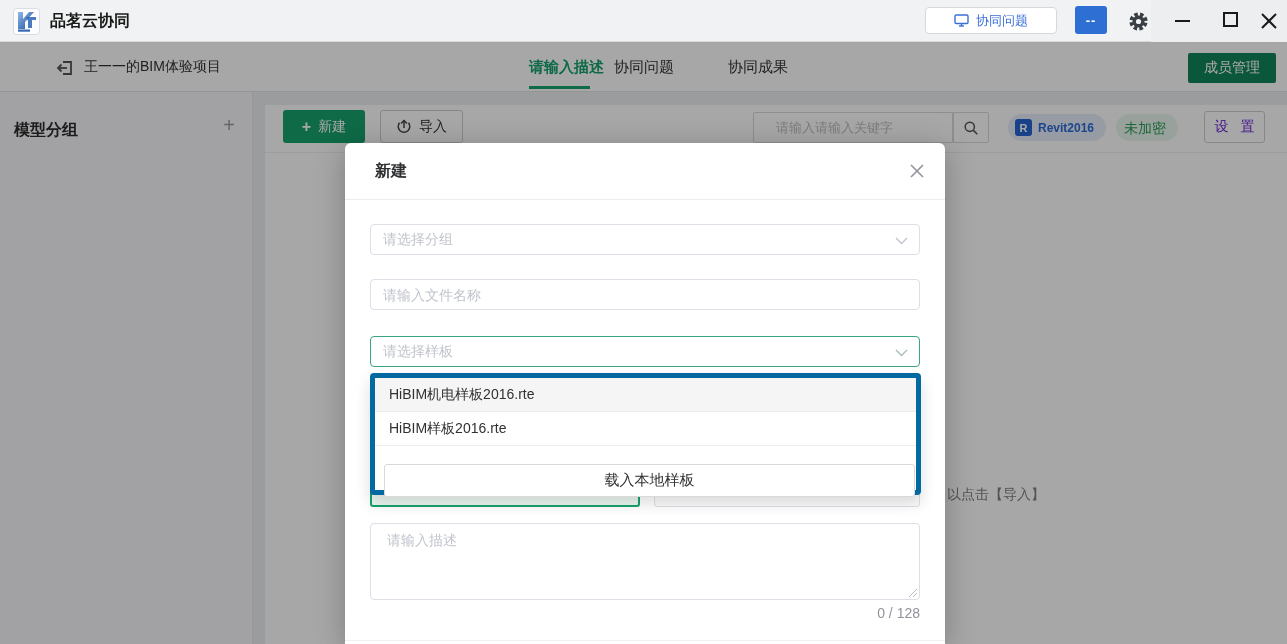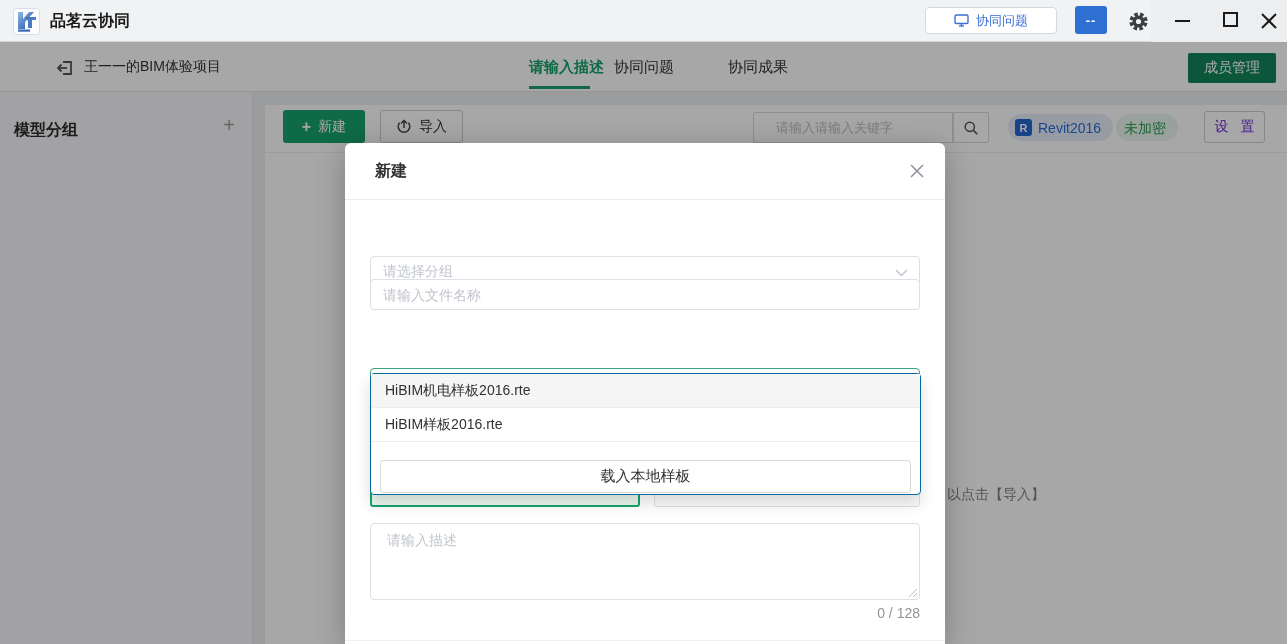--- a/index.html
+++ b/index.html
@@ -55,21 +55,21 @@
   .search-input { position:absolute; left:488px; top:7px; width:200px; height:31px; border:1px solid #d9d9d9;
     border-radius:2px 0 0 2px; padding:0 22px; font-size:13px; color:#303133; outline:none;
     font-family:"Liberation Sans","DejaVu Sans",sans-serif; }
   .search-input::placeholder { color:#bfbfbf; }
   .search-btn { position:absolute; left:688px; top:7px; width:36px; height:31px; border:1px solid #d9d9d9;
     background:#fff; border-radius:0 2px 2px 0; display:flex; align-items:center; justify-content:center; cursor:pointer; }
   .revit-pill { position:absolute; left:743px; top:9px; height:27px; padding:0 12px 0 7px; background:#e7eefb;
     border-radius:14px; display:flex; align-items:center; gap:6px; }
   .revit-icon { width:17px; height:17px; background:#2464d2; border-radius:3px; color:#fff; font-size:11px;
     font-weight:bold; display:flex; align-items:center; justify-content:center; }
-  .revit-label { color:#2b6bd8; font-size:14px; font-weight:normal; }
+  .revit-label { color:#2b6bd8; font-size:12px; font-weight:bold; }
   .lock-pill { position:absolute; left:851px; top:9px; height:27px; padding:0 12px 16px 8px; background:#e8f6ed;
     border-radius:14px; display:flex; align-items:center; gap:6px;flex-direction:column; }
   .lock-label { color:#2f9e5a; font-size:14px; }
   .btn-settings { position:absolute; left:939px; top:6px; width:61px; height:32px; background:#fff;
     border:1px solid #cfcfcf; border-radius:3px; font-size:14px; color:#6d28d9; letter-spacing:4px;
     display:flex; align-items:center; justify-content:center; padding-left:4px; cursor:pointer; }
   .toolbar-sep { position:absolute; left:0; top:47px; width:1022px; height:1px; background:#efefef; }
   .empty-hint { position:absolute; left:682px; top:381px; font-size:14px; color:#7f7f7f; }
 
   
@@ -78,21 +78,21 @@
 
   
   .modal { position:absolute; left:345px; top:143px; width:600px; height:501px; background:#fff;
     border-radius:6px 6px 0 0; box-shadow:0 6px 30px rgba(0,0,0,0.25); z-index:100; }
   .modal-title { position:absolute; left:30px; top:18px; font-size:16px; font-weight:bold; color:#303133; }
   .modal-close { position:absolute; left:560px; top:16px; width:24px; height:24px; display:flex;
     align-items:center; justify-content:center; cursor:pointer; }
   .modal-header-sep { position:absolute; left:0; top:56px; width:600px; height:1px; background:#ececec; }
 
   .field { position:absolute; left:25px; width:550px; height:31px; border:1px solid #dcdfe6; border-radius:4px;
-    background:#fff; display:flex; align-items:center; padding:0 12px; cursor:pointer;margin-top:32px; }
+    background:#fff; display:flex; align-items:center; padding:0 12px; cursor:pointer; }
   .field .ph { font-size:14px; color:#c0c4cc; }
   .field .chev { position:absolute; right:11px; top:12px; }
   .field-group { top:81px; }
   .field-template { top:193px; border-color:#3da57f; }
   .input-name { position:absolute; left:25px; top:136px; width:550px; height:31px; border:1px solid #dcdfe6;
     border-radius:4px; padding:0 12px; font-size:14px; color:#303133; outline:none;
     font-family:"Liberation Sans","DejaVu Sans",sans-serif; }
   .input-name::placeholder { color:#c0c4cc; }
 
   
@@ -104,21 +104,21 @@
   .textarea-desc { position:absolute; left:25px; top:380px; width:550px; height:77px; border:1px solid #dcdfe6;
     border-radius:4px; padding:8px 16px; font-size:14px; color:#303133; resize:none; outline:none;
     font-family:"Liberation Sans","DejaVu Sans",sans-serif; }
   .textarea-desc::placeholder { color:#c0c4cc; }
   .resize-grip { position:absolute; left:561px; top:443px; width:12px; height:12px; pointer-events:none; }
   .counter { position:absolute; left:25px; top:462px; width:550px; text-align:right; font-size:14px; color:#909399; }
   .modal-footer-sep { position:absolute; left:0; top:497px; width:600px; height:1px; background:#f0f0f0; }
 
   
   .dropdown { position:absolute; left:25px; top:230px; width:551px; height:122px; background:#fff;
-    border:1px solid #0369a1; border-radius:4px; box-shadow:0 8px 16px rgba(0,0,0,0.14); z-index:10; }
+    border:5px solid #0369a1; border-radius:4px; box-shadow:0 8px 16px rgba(0,0,0,0.14); z-index:10; }
   .dd-item { height:34px; display:flex; align-items:center; padding:0 14px; font-size:14px; color:#303133;
     border-bottom:1px solid #ededed; cursor:pointer; }
   .dd-item.hl { background:#f5f5f5; }
   .dd-local-btn { position:absolute; left:9px; top:86px; width:531px; height:33px; background:#fff;
     border:1px solid #d9d9d9; border-radius:3px; font-size:15px; color:#303133; display:flex;
     align-items:center; justify-content:center; cursor:pointer; }
 </style>
 </head>
 <body>
 

